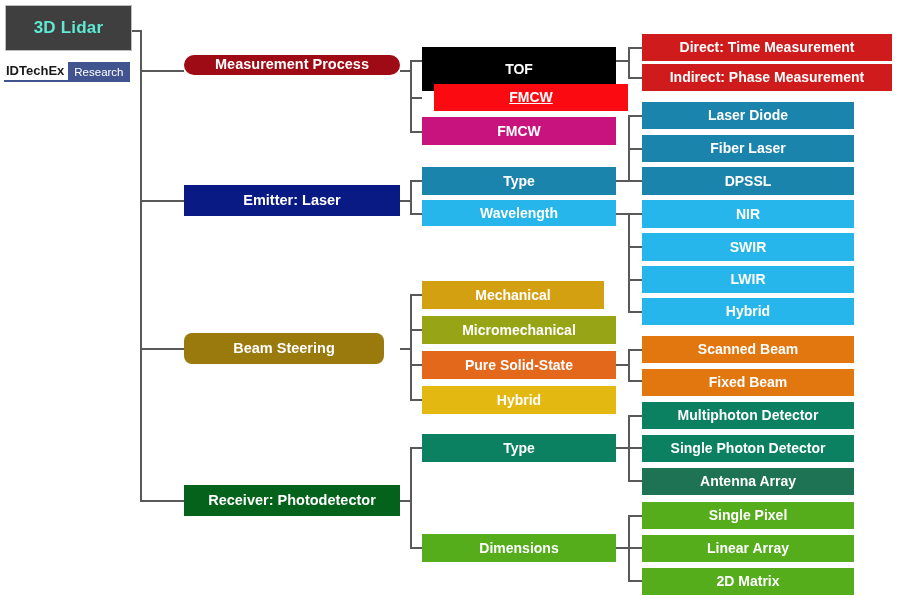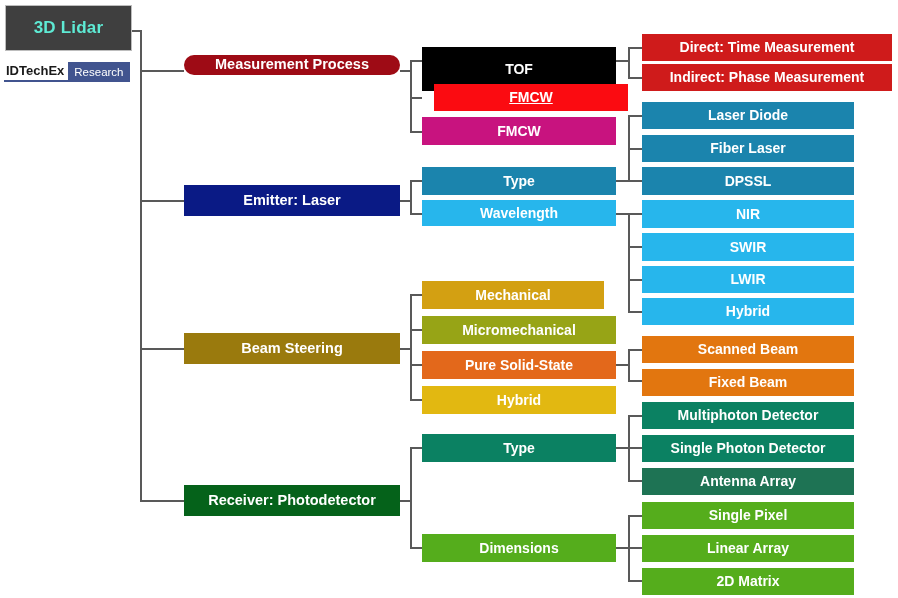--- a/index.html
+++ b/index.html
@@ -108,21 +108,21 @@
   <div class="line h" style="left:140px; top:200px; width:44px;"></div>
   <div class="line h" style="left:140px; top:348px; width:44px;"></div>
   <div class="line h" style="left:140px; top:500px; width:44px;"></div>
 
   <div class="node lvl1" style="left:184px; top:55px; width:216px; height:20px; background:#9e0b15;border-radius:14px;">
     <span>Measurement Process</span>
   </div>
   <div class="node lvl1" style="left:184px; top:185px; width:216px; height:31px; background:#0a1a85;">
     <span>Emitter: Laser</span>
   </div>
-  <div class="node lvl1" style="left:184px; top:333px; width:216px; height:31px; background:#9a7a0d;">
+  <div class="node lvl1" style="left:184px; top:333px; width:200px; height:31px; background:#9a7a0d;border-radius:8px;">
     <span>Beam Steering</span>
   </div>
   <div class="node lvl1" style="left:184px; top:485px; width:216px; height:31px; background:#05621a;">
     <span>Receiver: Photodetector</span>
   </div>
 
   <div class="line h" style="left:400px; top:70px; width:12px;"></div>
   <div class="line v" style="left:410px; top:60px; height:73px;"></div>
   <div class="line h" style="left:410px; top:60px; width:12px;"></div>
   <div class="line h" style="left:410px; top:97px; width:12px;"></div>

